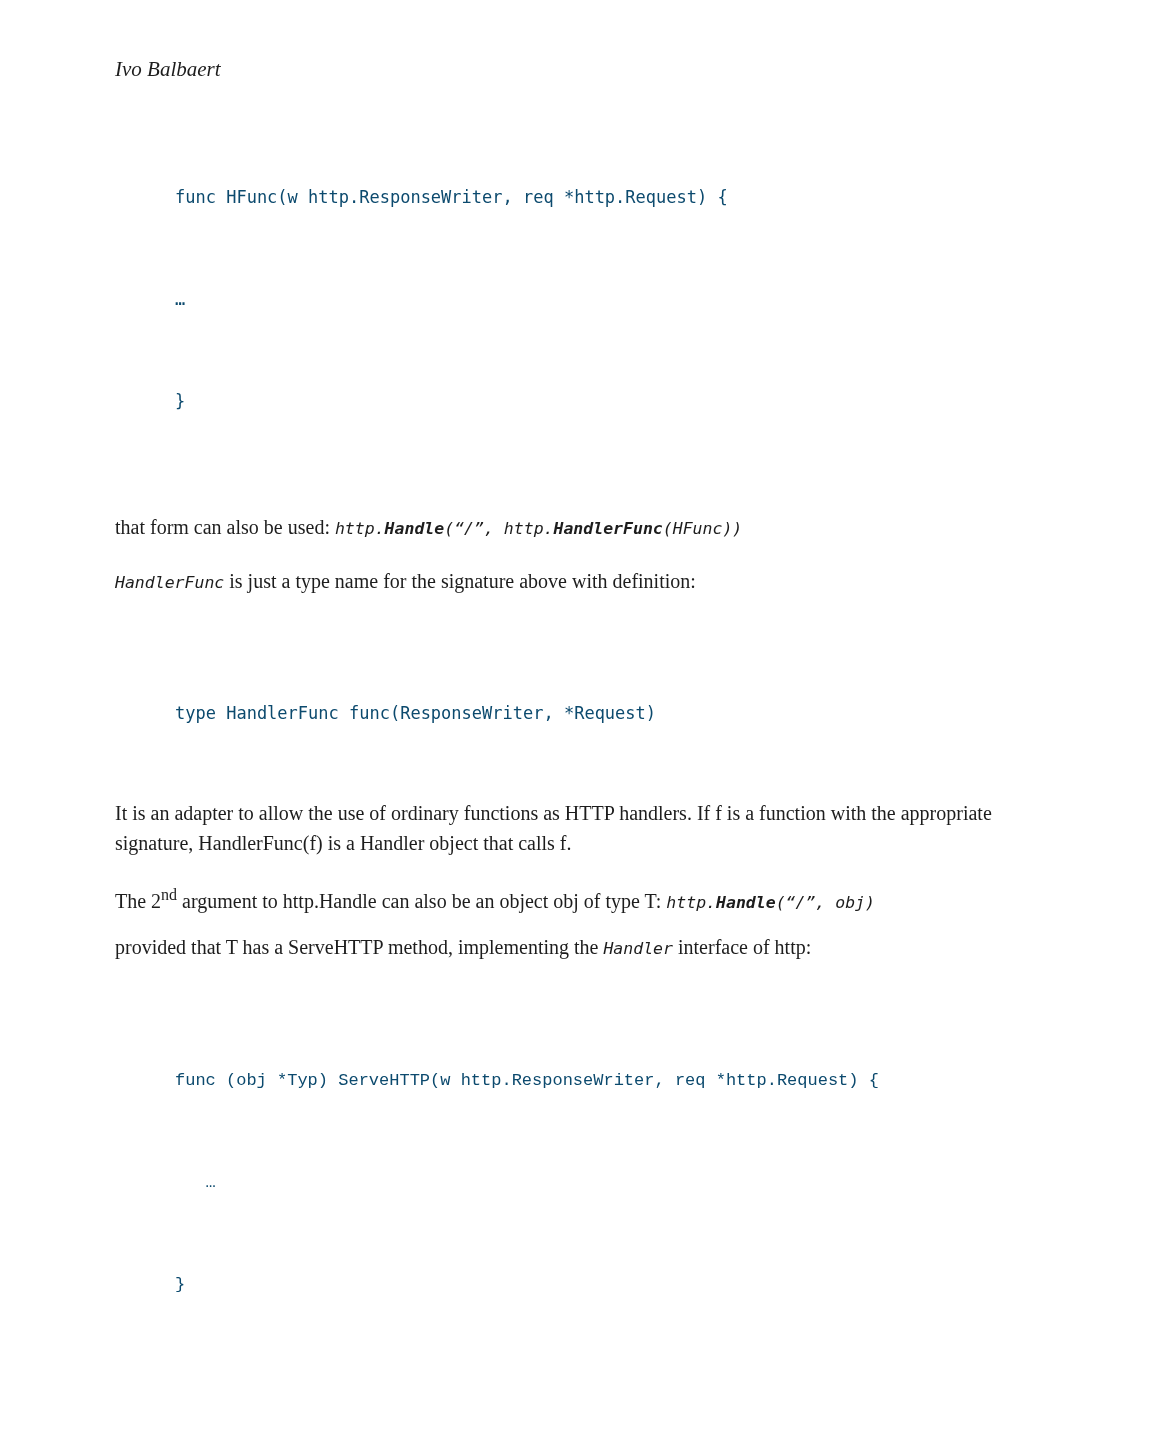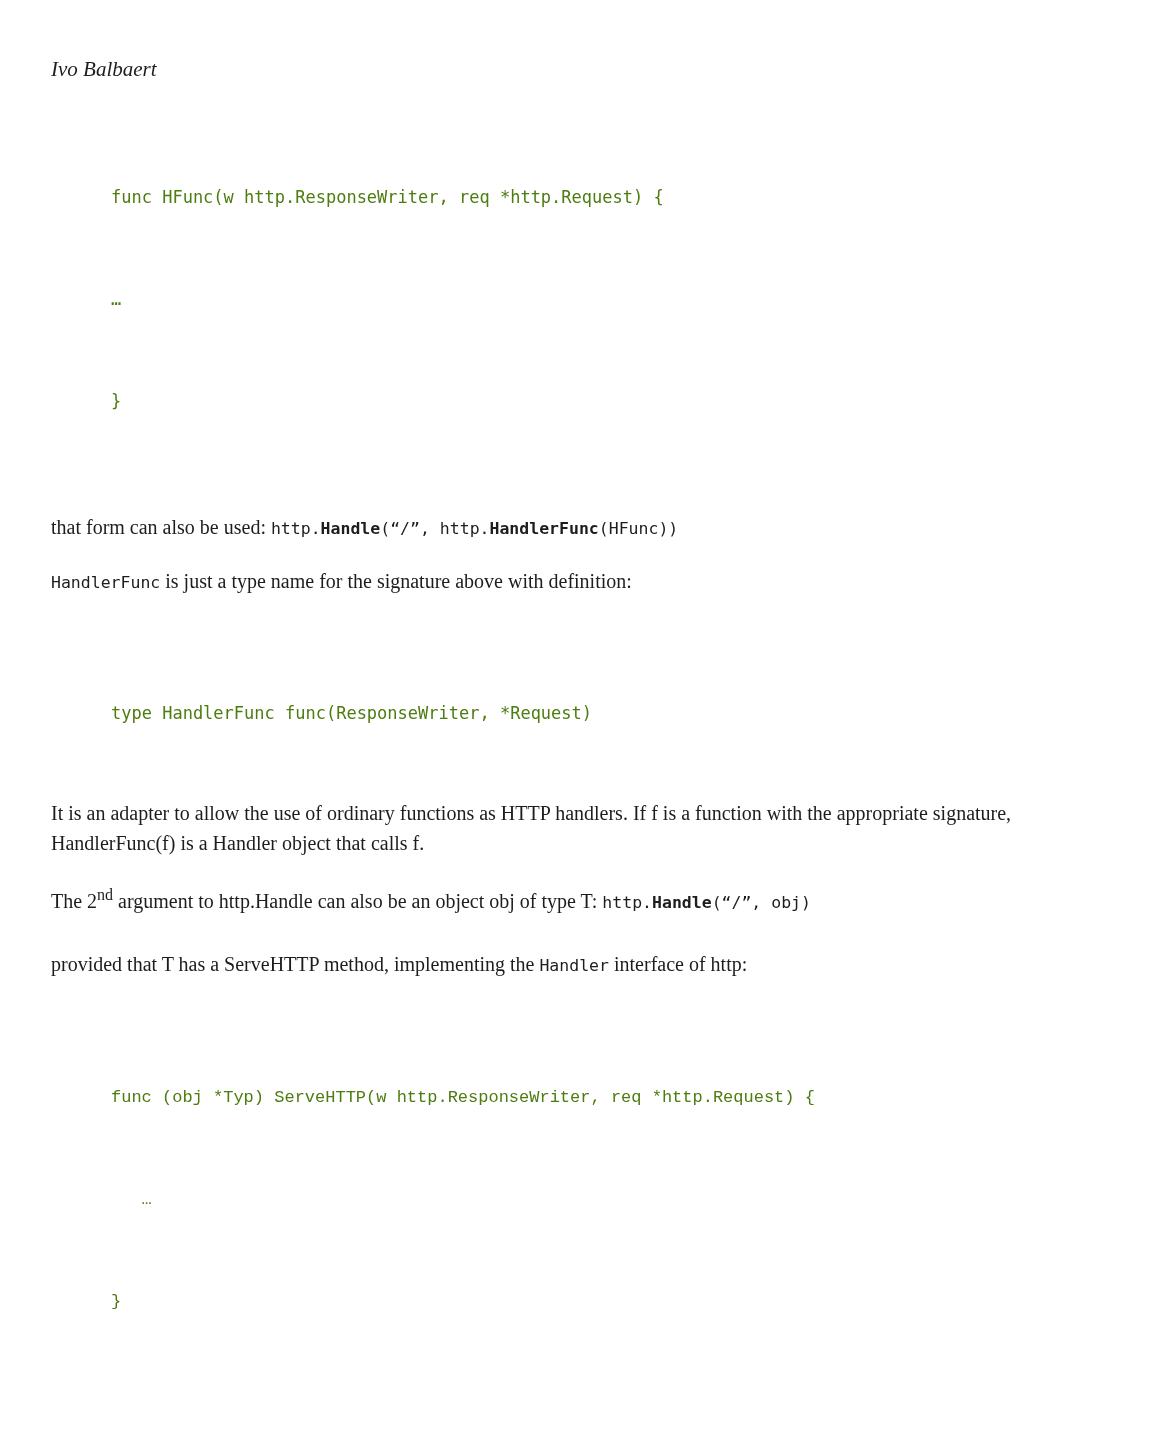--- a/index.html
+++ b/index.html
@@ -7,57 +7,58 @@
   body {
     width: 1168px;
     height: 1440px;
     overflow: hidden;
     font-family: "Liberation Serif", serif;
     color: #1d1d1d;
   }
   .page {
     width: 1168px;
     height: 1440px;
-    padding: 56px 95px 0 51px;
+    padding: 56px 95px 0 115px;
     position: relative;
   }
   .running-header {
     font-style: italic;
     font-size: 21px;
     line-height: 26px;
   }
   .body-text {
     font-size: 20px;
     line-height: 30px;
   }
   .codeblock {
     font-family: "DejaVu Sans Mono", monospace;
     font-size: 17px;
     line-height: 34px;
     margin-left: 60px;
     white-space: pre;
-    color: #4d7c0f;
+    color: #0c4a6e;
   }
   .inline-code {
     font-family: "DejaVu Sans Mono", monospace;
     font-size: 16.5px;
+    font-style: italic;
   }
   .inline-code.b { font-weight: bold; }
   .sup {
     font-size: 16px;
     vertical-align: super;
     line-height: 0;
   }
   .mt-code1 { margin-top: 30px; }
   .mt-p1 { margin-top: 26px; }
   .mt-p2 { margin-top: 22px; }
   .mt-code2 { margin-top: 30px; }
   .mt-p3 { }
   .mt-p4 { margin-top: 28px; }
-  .mt-p5 { margin-top: 31px; }
+  .mt-p5 { margin-top: 14px; }
   .mt-code3 { margin-top: 32px; font-family: Liberation Mono, monospace; }
 </style>
 </head>
 <body>
 
 <div class="page">
 
   <div class="running-header">Ivo Balbaert</div>
 
   <div class="codeblock mt-code1">

